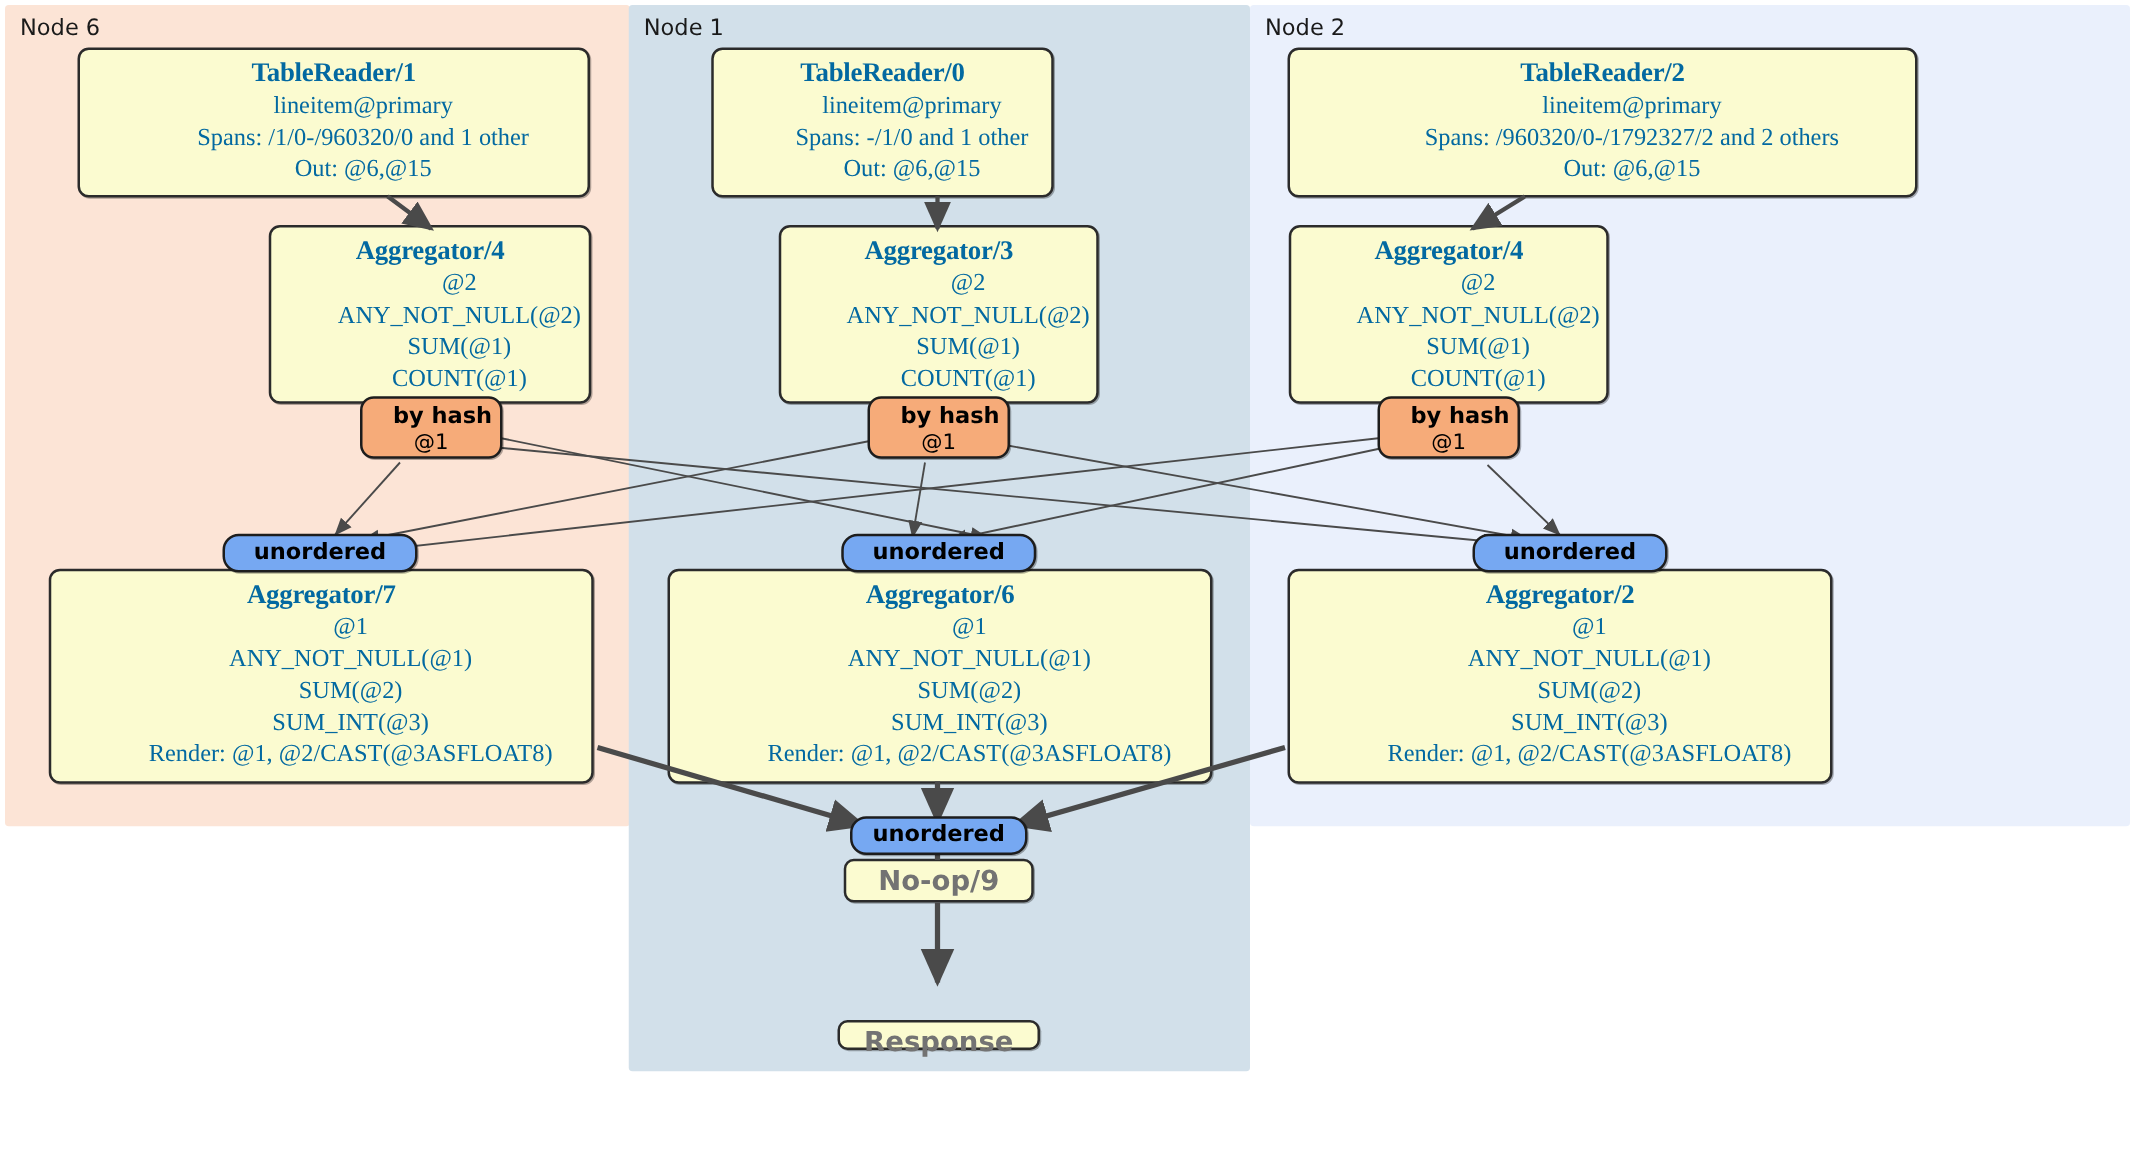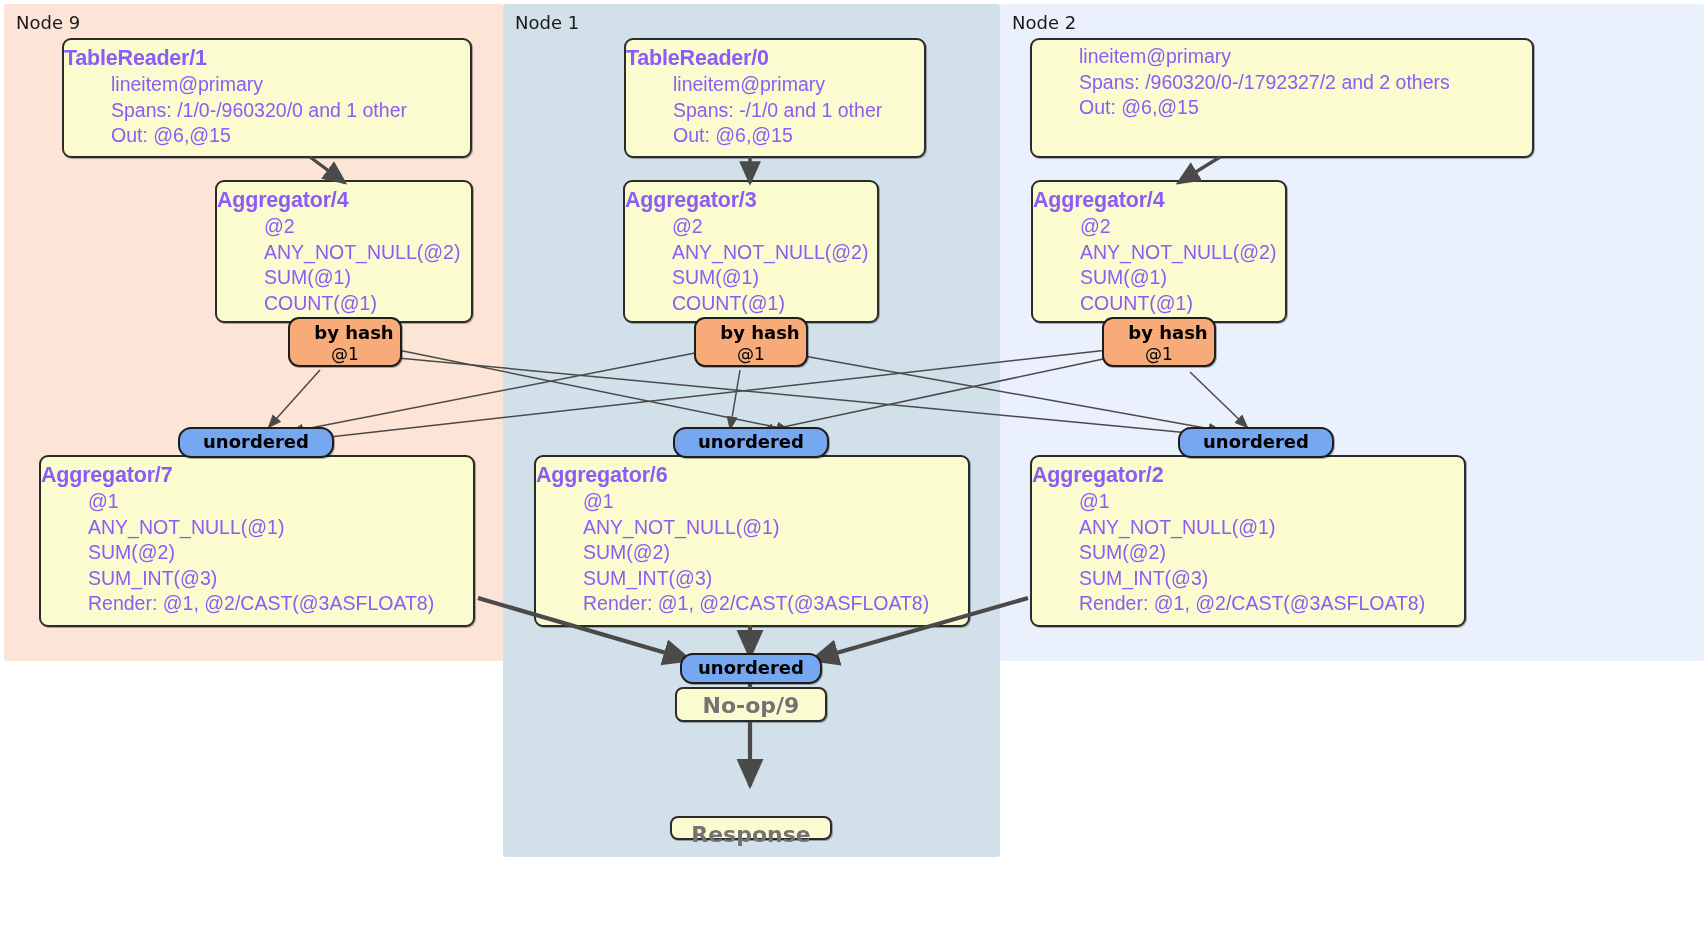--- a/index.html
+++ b/index.html
@@ -30,25 +30,26 @@
     color: #1a1a1a;
     font-family: "DejaVu Sans", sans-serif;
     white-space: nowrap;
   }
   .proc-box {
     position: absolute;
     box-sizing: border-box;
     background: #fbfbd0;
     border: 2px solid #2b2b2b;
     border-radius: 9px;
-    color: #8b5cf6;
+    text-align: center;
+    color: #0369a1;
     font-size: 19.5px;
     line-height: 25.5px;
     padding-top: 4px;
-    font-family: Liberation Sans, sans-serif;
+    font-family: Liberation Serif, serif;
     box-shadow: 1px 1px 0 rgba(0,0,0,0.30);
   }
   .proc-title {
     font-weight: bold;
     font-size: 21.5px;
     line-height: 28px;
     display: block;
     letter-spacing: -0.2px;
   }
   .proc-line {
@@ -103,21 +104,21 @@
     pointer-events: none;
     z-index: 4;
   }
 </style>
 </head>
 <body>
 
 <div id="canvas">
 
   <div class="node-panel" style="left:4px; top:4px; width:500px; height:657px; background:#fce4d6;">
-    <span class="node-panel-label">Node 9</span>
+    <span class="node-panel-label">Node 6</span>
   </div>
 
   <div class="node-panel" style="left:503px; top:4px; width:497px; height:853px; background:#d2e0ea;">
     <span class="node-panel-label">Node 1</span>
   </div>
 
   <div class="node-panel" style="left:1000px; top:4px; width:704px; height:657px; background:#eaf0fc;">
     <span class="node-panel-label">Node 2</span>
   </div>
 
@@ -159,28 +160,29 @@
     <path d="M 750 722 L 750 786" stroke="#4a4a4a" stroke-width="4.2" fill="none" marker-end="url(#ah-thick)"></path>
   </svg>
 
   <div class="proc-box" style="left:62px; top:38px; width:410px; height:120px;">
     <span class="proc-title">TableReader/1</span>
     <span class="proc-line">lineitem@primary</span>
     <span class="proc-line">Spans: /1/0-/960320/0 and 1 other</span>
     <span class="proc-line">Out: @6,@15</span>
   </div>
 
-  <div class="proc-box" style="left:624px; top:38px; width:302px; height:120px;">
+  <div class="proc-box" style="left:569px; top:38px; width:274px; height:120px;">
     <span class="proc-title">TableReader/0</span>
     <span class="proc-line">lineitem@primary</span>
     <span class="proc-line">Spans: -/1/0 and 1 other</span>
     <span class="proc-line">Out: @6,@15</span>
   </div>
 
   <div class="proc-box" style="left:1030px; top:38px; width:504px; height:120px;">
+    <span class="proc-title">TableReader/2</span>
     <span class="proc-line">lineitem@primary</span>
     <span class="proc-line">Spans: /960320/0-/1792327/2 and 2 others</span>
     <span class="proc-line">Out: @6,@15</span>
   </div>
 
   <div class="proc-box" style="left:215px; top:180px; width:258px; height:143px;">
     <span class="proc-title">Aggregator/4</span>
     <span class="proc-line">@2</span>
     <span class="proc-line">ANY_NOT_NULL(@2)</span>
     <span class="proc-line">SUM(@1)</span>

